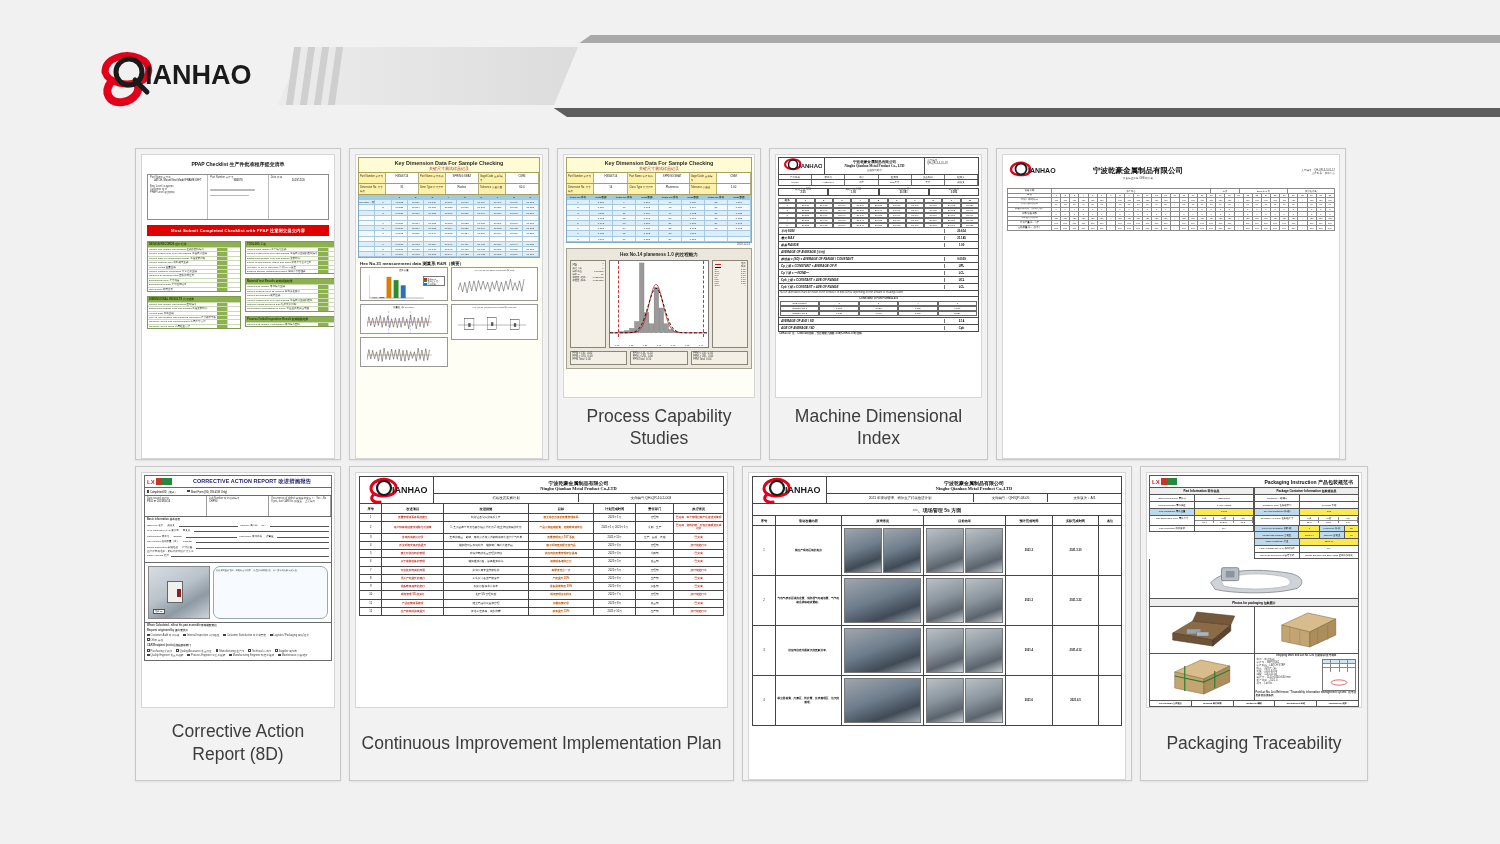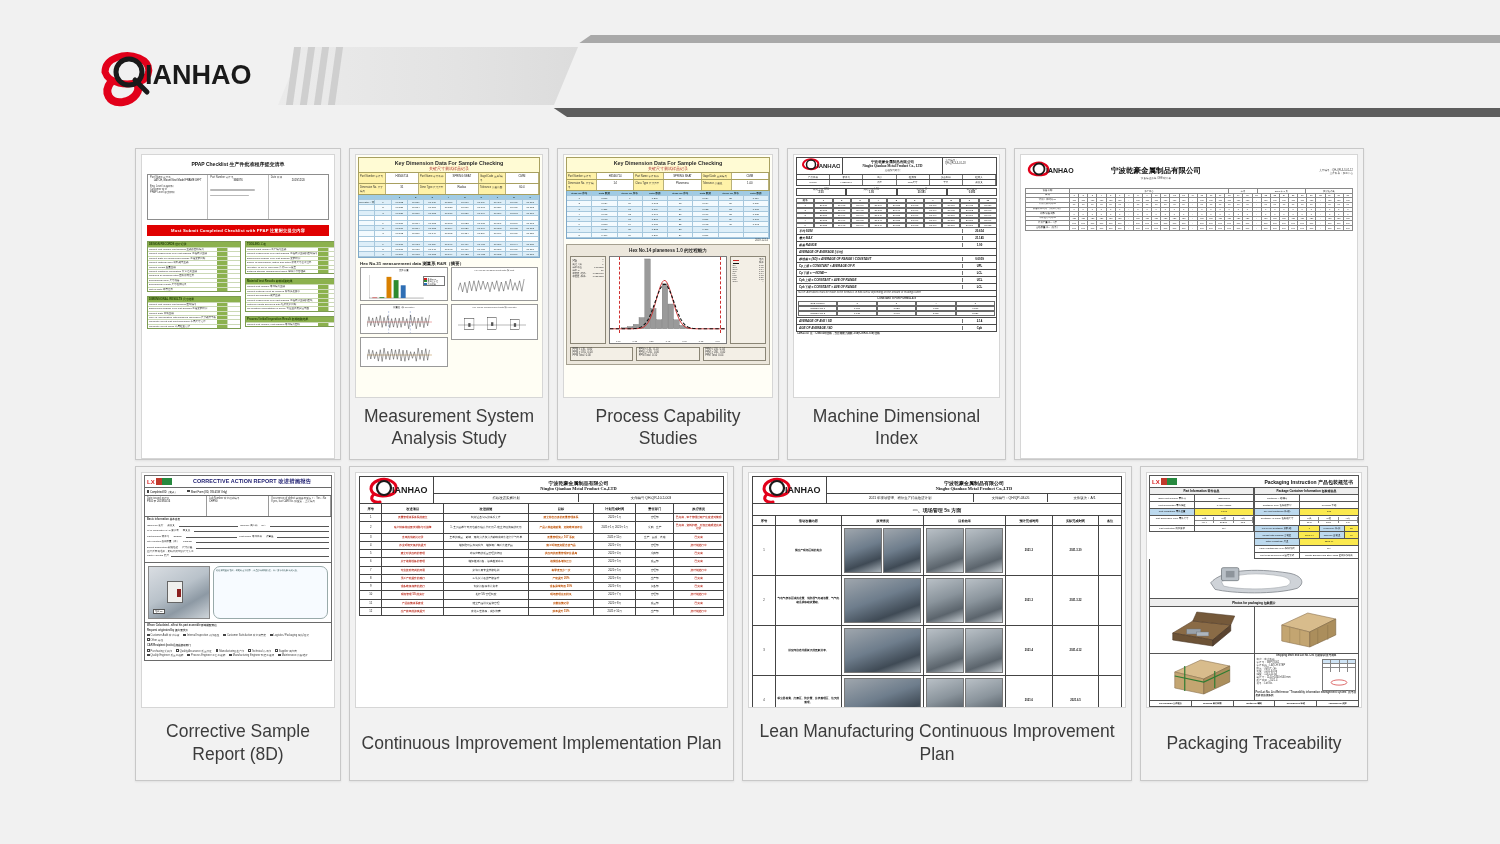--- a/index.html
+++ b/index.html
@@ -83,21 +83,21 @@
     font-size: 17.5px;
     color: #3c3c3c;
     line-height: 1.3;
     padding: 7px 8px 9px 8px;
   }
   .row2 .caption { min-height: 72px; }
 
   
   .c-ppap   { width: 206px; }
   .c-msa    { width: 200px; }
-  .c-pcs    { width: 222px; }
+  .c-pcs    { width: 204px; }
   .c-mci    { width: 219px; }
   .c-oee    { width: 350px; }
   
   .c-car    { width: 206px; }
   .c-cip    { width: 385px; }
   .c-lean   { width: 390px; }
   .c-pkg    { width: 228px; }
 
   
   .doc { position: absolute; inset: 0; background: #fff; padding: 3px; }
@@ -753,21 +753,20 @@
                   <rect x="92" y="7" width="16" height="11" fill="none" stroke="#111" stroke-width=".5"></rect>
                   <rect x="18" y="11" width="4" height="4" fill="#555"></rect>
                   <rect x="58" y="10" width="4" height="4" fill="#555"></rect>
                   <rect x="98" y="11" width="4" height="4" fill="#555"></rect>
                 </svg>
               </div>
             </div>
           </div>
         </div>
       </div>
-      <div class="caption">Measurement System Analysis Study</div>
     </div>
 
     <div class="card c-pcs">
       <div class="thumb">
         <div class="doc" style="background:#fffef6;padding:2px">
           <div class="kd-title">
             <div class="en">Key Dimension Data For Sample Checking</div>
             <div class="cn">关键尺寸测试样品记录</div>
           </div>
           <div id="pcs-meta">
@@ -1609,21 +1608,21 @@
           </div>
           <div class="car-block">
             <div class="tiny" style="font-weight:bold">Whom Calculated - affect his part assemble 影响装配部位</div>
             <div class="tiny" style="font-weight:bold;margin-top:2px">Request originated by 提出要求方</div>
             <div id="car-reqopts" class="tiny" style="margin-top:1px"><span style="margin-right: 4px; white-space: nowrap;"><span class="cbx"></span><span>Customer Audit 客户审核</span></span><span style="margin-right: 4px; white-space: nowrap;"><span class="cbx"></span><span>Internal Inspection 内部检验</span></span><span style="margin-right: 4px; white-space: nowrap;"><span class="cbx"></span><span>Customer Satisfaction 客户满意度</span></span><span style="margin-right: 4px; white-space: nowrap;"><span class="cbx"></span><span>Logistics/ Packaging 物流/包装</span></span><span style="margin-right: 4px; white-space: nowrap;"><span class="cbx"></span><span>Other 其他</span></span></div>
             <div class="tiny" style="font-weight:bold;margin-top:2px">CAR Recipient (not to) 报告接收部门</div>
             <div id="car-deptopts" class="tiny" style="margin-top:1px"><span style="margin-right: 4px; white-space: nowrap;"><span class="cbx"></span><span>Purchasing 采购部</span></span><span style="margin-right: 4px; white-space: nowrap;"><span class="cbx"></span><span>Quality Assurance 质量保证</span></span><span style="margin-right: 4px; white-space: nowrap;"><span class="cbx"></span><span>Manufacturing 生产部</span></span><span style="margin-right: 4px; white-space: nowrap;"><span class="cbx"></span><span>Technical 技术部</span></span><span style="margin-right: 4px; white-space: nowrap;"><span class="cbx"></span><span>Supplier 供应商</span></span><span style="margin-right: 4px; white-space: nowrap;"><span class="cbx"></span><span>Quality Engineer 质量工程师</span></span><span style="margin-right: 4px; white-space: nowrap;"><span class="cbx"></span><span>Process Engineer 工艺工程师</span></span><span style="margin-right: 4px; white-space: nowrap;"><span class="cbx"></span><span>Manufacturing Engineer 制造工程师</span></span><span style="margin-right: 4px; white-space: nowrap;"><span class="cbx"></span><span>Maintenance 设备维保</span></span></div>
           </div>
         </div>
       </div>
-      <div class="caption">Corrective Sample Report (8D)</div>
+      <div class="caption">Corrective Action Report (8D)</div>
     </div>
 
     <div class="card c-cip">
       <div class="thumb">
         <div class="doc" style="padding:3px">
           <div class="tt-head">
             <div class="tt-logo">
               <svg width="62" height="26" viewBox="0 0 62 26">
                 <path d="M5 12 C5 4,17 0,25 4 C33 8,31 16,24 18 C16 20,6 19,5 12 Z" fill="none" stroke="#e2001a" stroke-width="3"></path>
                 <path d="M8 17 C3 22,7 26,14 25" fill="none" stroke="#e2001a" stroke-width="3" stroke-linecap="round"></path>
@@ -1874,21 +1873,20 @@
                     <div class="ph d"></div>
                   </div>
                 </div>
                 <div style="flex: 1.1 1 0%; font-weight: bold;">2021.6</div>
                 <div style="flex: 1.1 1 0%; font-weight: bold;">2021.6.5</div>
                 <div style="flex: 0.5 1 0%;"></div>
               </div>
             </div>
         </div>
       </div>
-      <div class="caption">Lean Manufacturing Continuous Improvement Plan</div>
     </div>
 
     <div class="card c-pkg">
       <div class="thumb">
         <div class="doc" style="padding:2px">
           <div class="pk-head">
             <div class="lx-logo">
               <span class="lx-red">LX</span>
               <span class="lx-grn"></span>
             </div>

